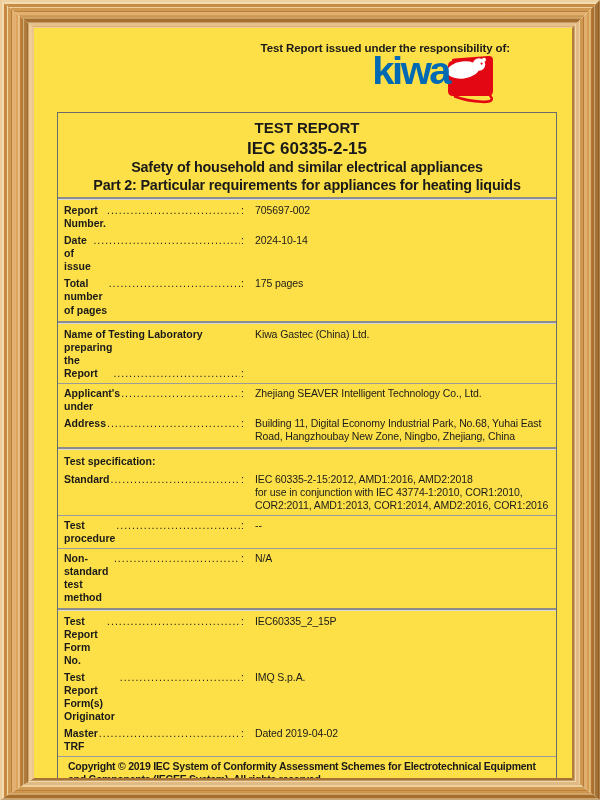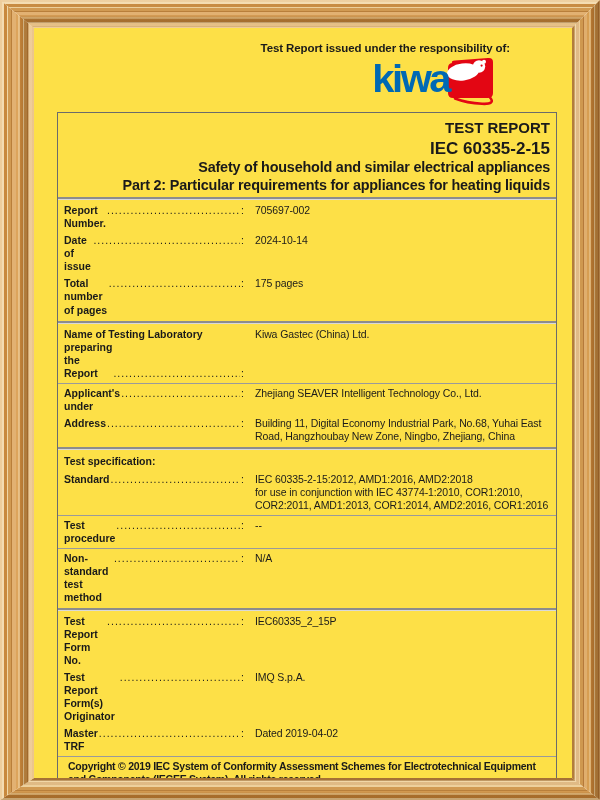--- a/index.html
+++ b/index.html
@@ -42,36 +42,36 @@
   
   .page{
     position:absolute;top:28px;left:34px;right:28px;bottom:22px;
     background:#fde047;z-index:1;overflow:hidden;
   }
   .header-note{
     margin:14px 62px 0 0;text-align:right;
     font-size:11.5px;font-weight:bold;letter-spacing:-.1px;
   }
   .logo-row{
-    display:flex;justify-content:flex-end;align-items:center;
+    display:flex;justify-content:flex-end;align-items:flex-start;
     margin:1px 76px 0 0;height:48px;
   }
   .kiwa-word{
     font-size:40px;font-weight:bold;color:#0069b4;
     letter-spacing:-2.5px;line-height:.82;transform:scaleY(.95);
   }
   .kiwa-flag{margin:0 0 -6px -5px;overflow:visible;}
   
   .doc-box{
     margin:9px 15px 0 23px;
     border:1px solid #6b6b6b;
     padding:4px 6px 3px 6px;
     font-size:10.5px;line-height:1.24;
   }
-  .title-block{text-align:right;font-weight:bold;margin:2px 0 3px 0;}
+  .title-block{text-align:center;font-weight:bold;margin:2px 0 3px 0;}
   .t1{font-size:15px;}
   .t2{font-size:17px;}
   .t3,.t4{font-size:14.4px;letter-spacing:-.2px;}
   .rule-thick{height:2px;background:#8c8c8c;border-bottom:1px solid #d9d9d9;margin:2px -6px;}
   .rule-thin{height:1px;background:#9a9a9a;margin:1px -6px;}
   .row{display:flex;padding:2px 0;}
   .lbl{display:flex;width:180px;flex-shrink:0;font-weight:bold;align-items:baseline;}
   .lbl-col{display:block;width:180px;flex-shrink:0;font-weight:bold;}
   .lbl-line2{display:flex;align-items:flex-end;}
   .dots{flex:1 1 auto;overflow:hidden;white-space:nowrap;font-weight:normal;letter-spacing:1px;margin:0 1px;}

